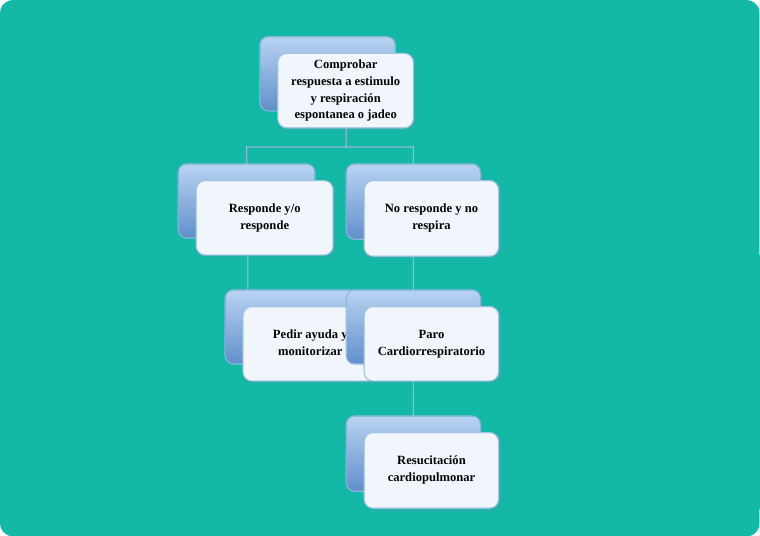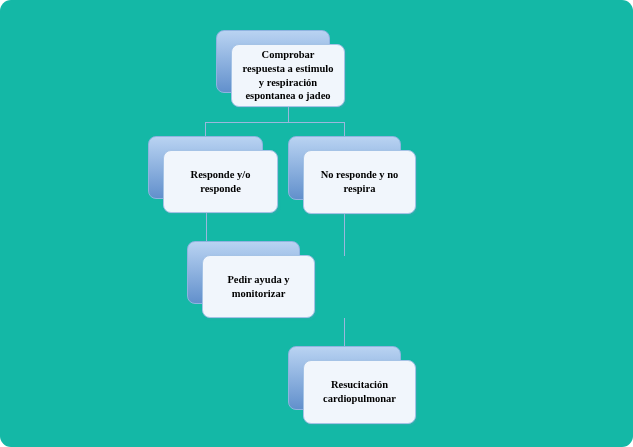--- a/index.html
+++ b/index.html
@@ -94,20 +94,26 @@
     </div>
   </div>
 
   <div class="node" style="left:155px; top:241px; width:113px; height:63px;margin-left:32px;">
     <div class="node-back"></div>
     <div class="node-front">
       <span class="node-label">Pedir ayuda y monitorizar</span>
     </div>
   </div>
 
+  <div class="node" style="left:288px; top:241px; width:113px; height:63px;">
+    <div class="node-back"></div>
+    <div class="node-front">
+      <span class="node-label">Paro Cardiorrespiratorio</span>
+    </div>
+  </div>
 
   <div class="node" style="left:288px; top:346px; width:113px; height:64px;text-decoration:underline;">
     <div class="node-back"></div>
     <div class="node-front">
       <span class="node-label">Resucitación cardiopulmonar</span>
     </div>
   </div>
 
 </div>
 

